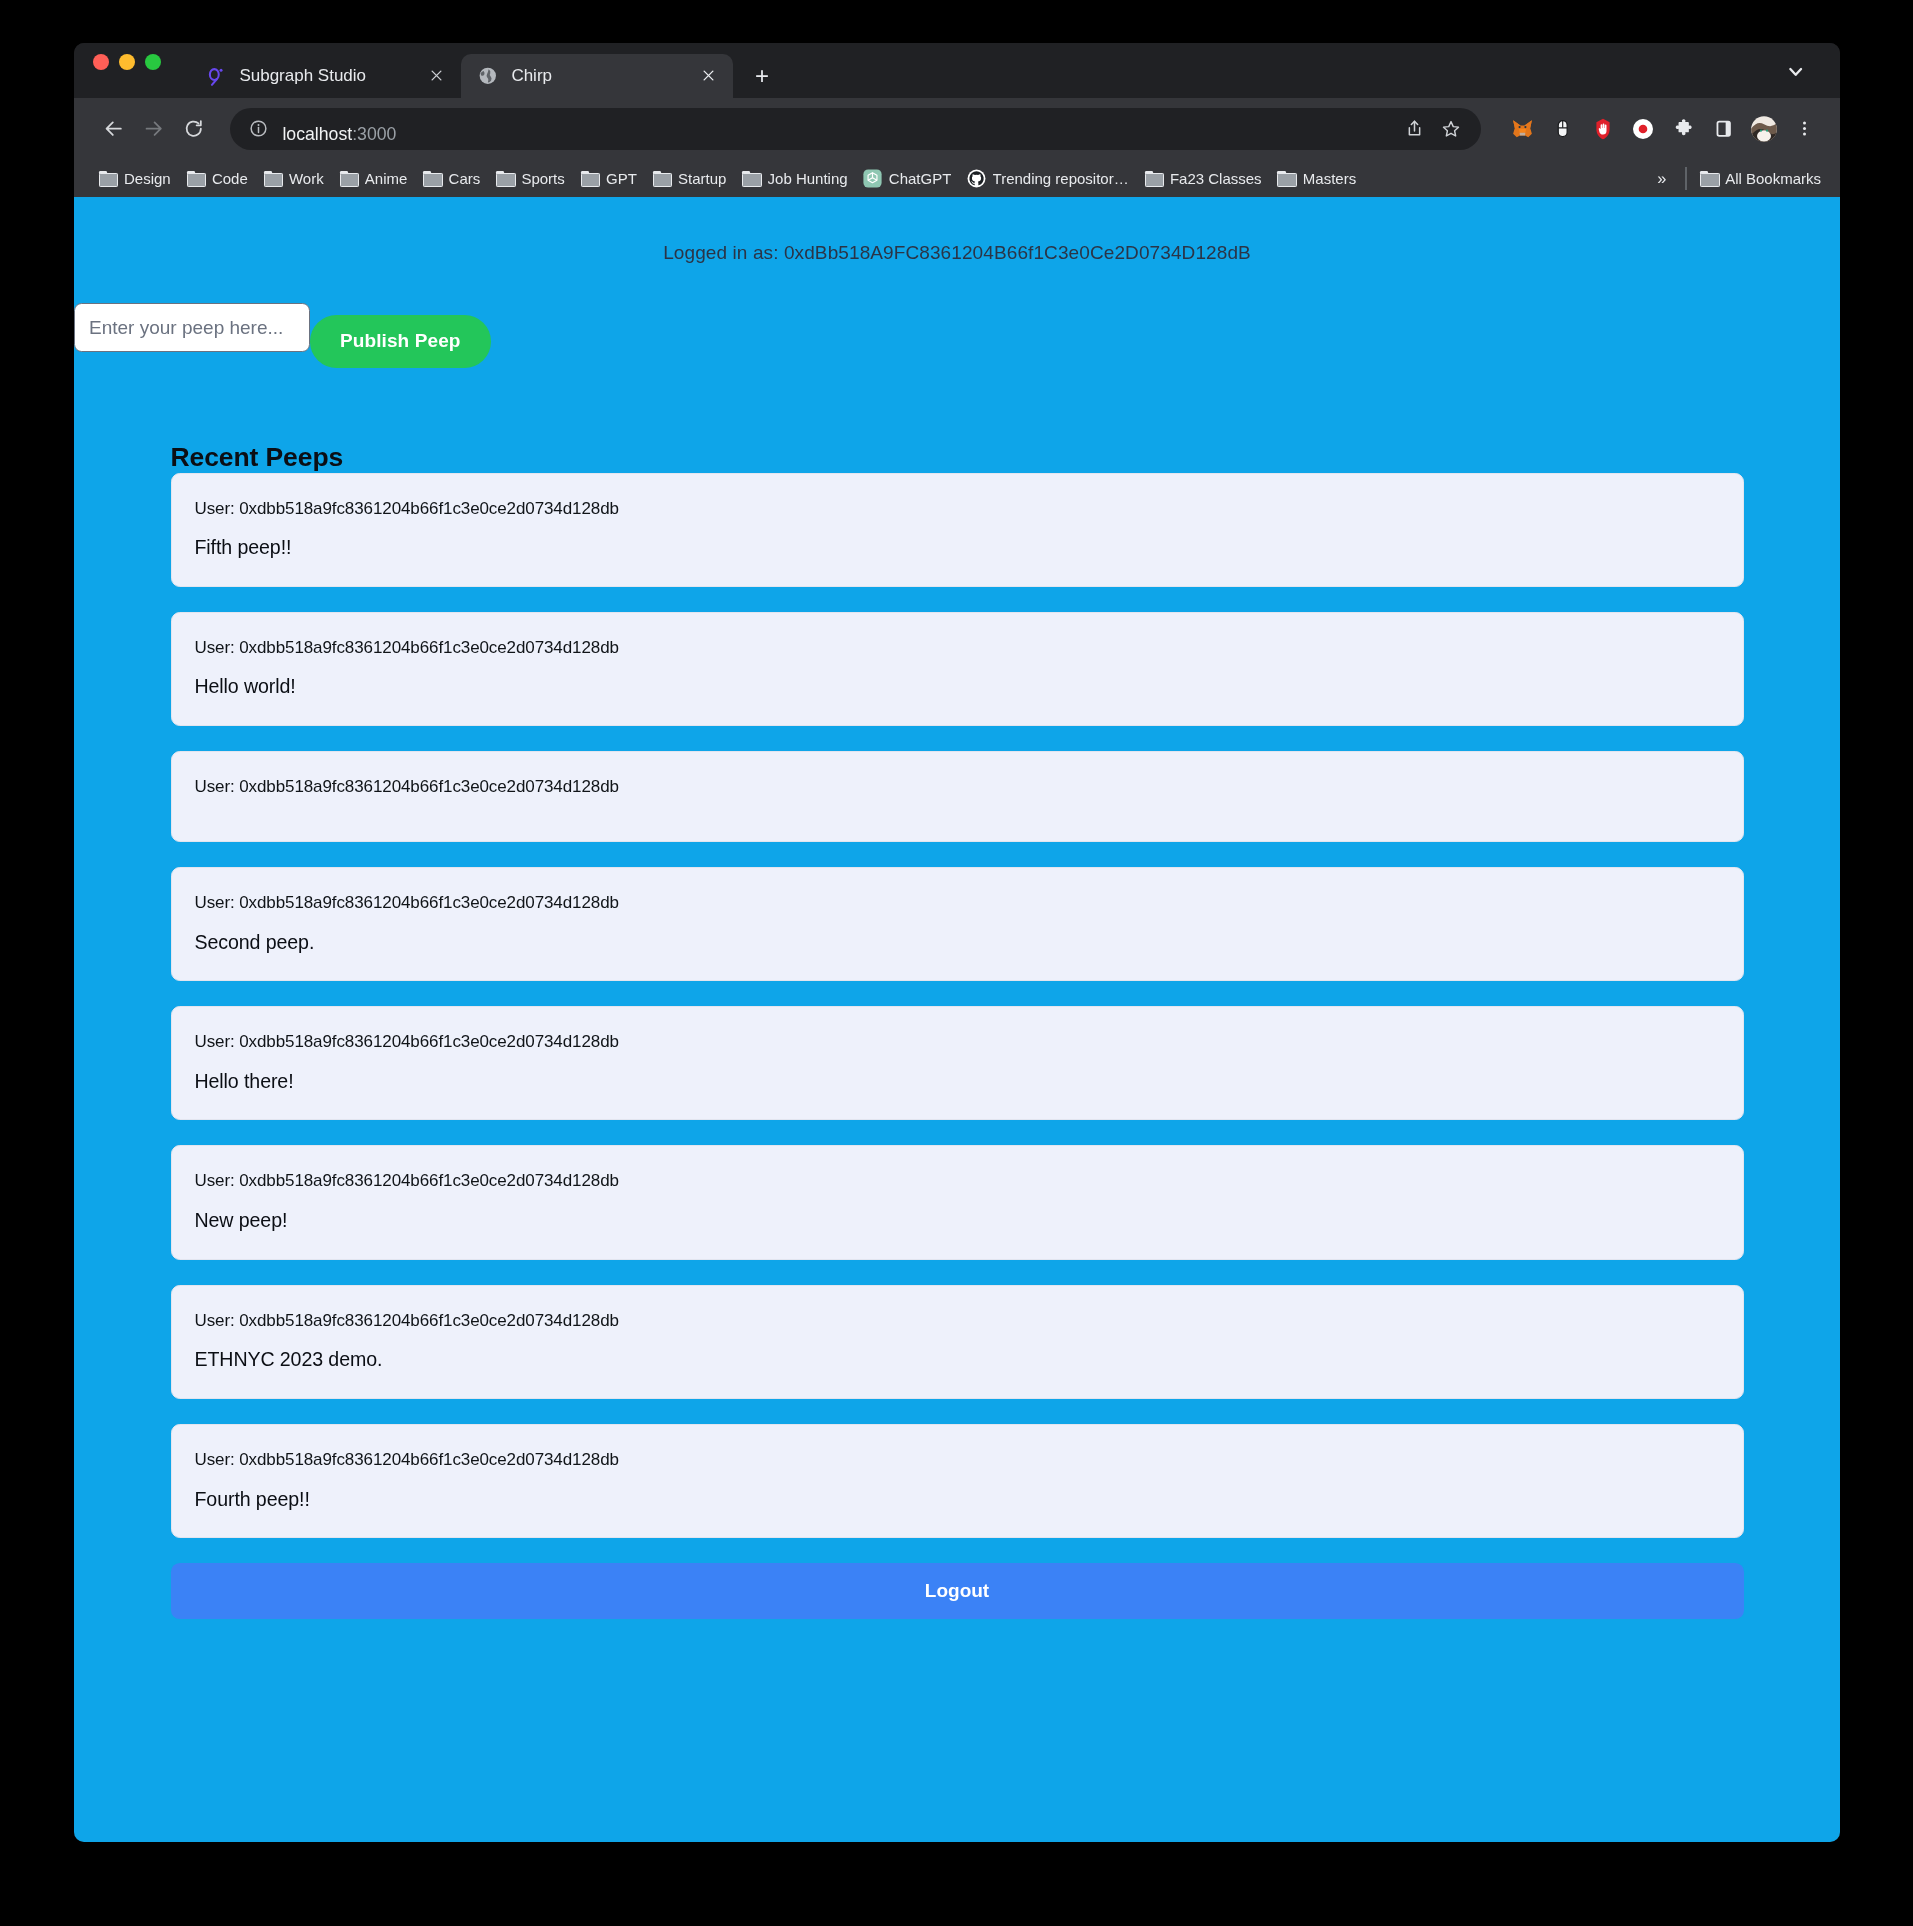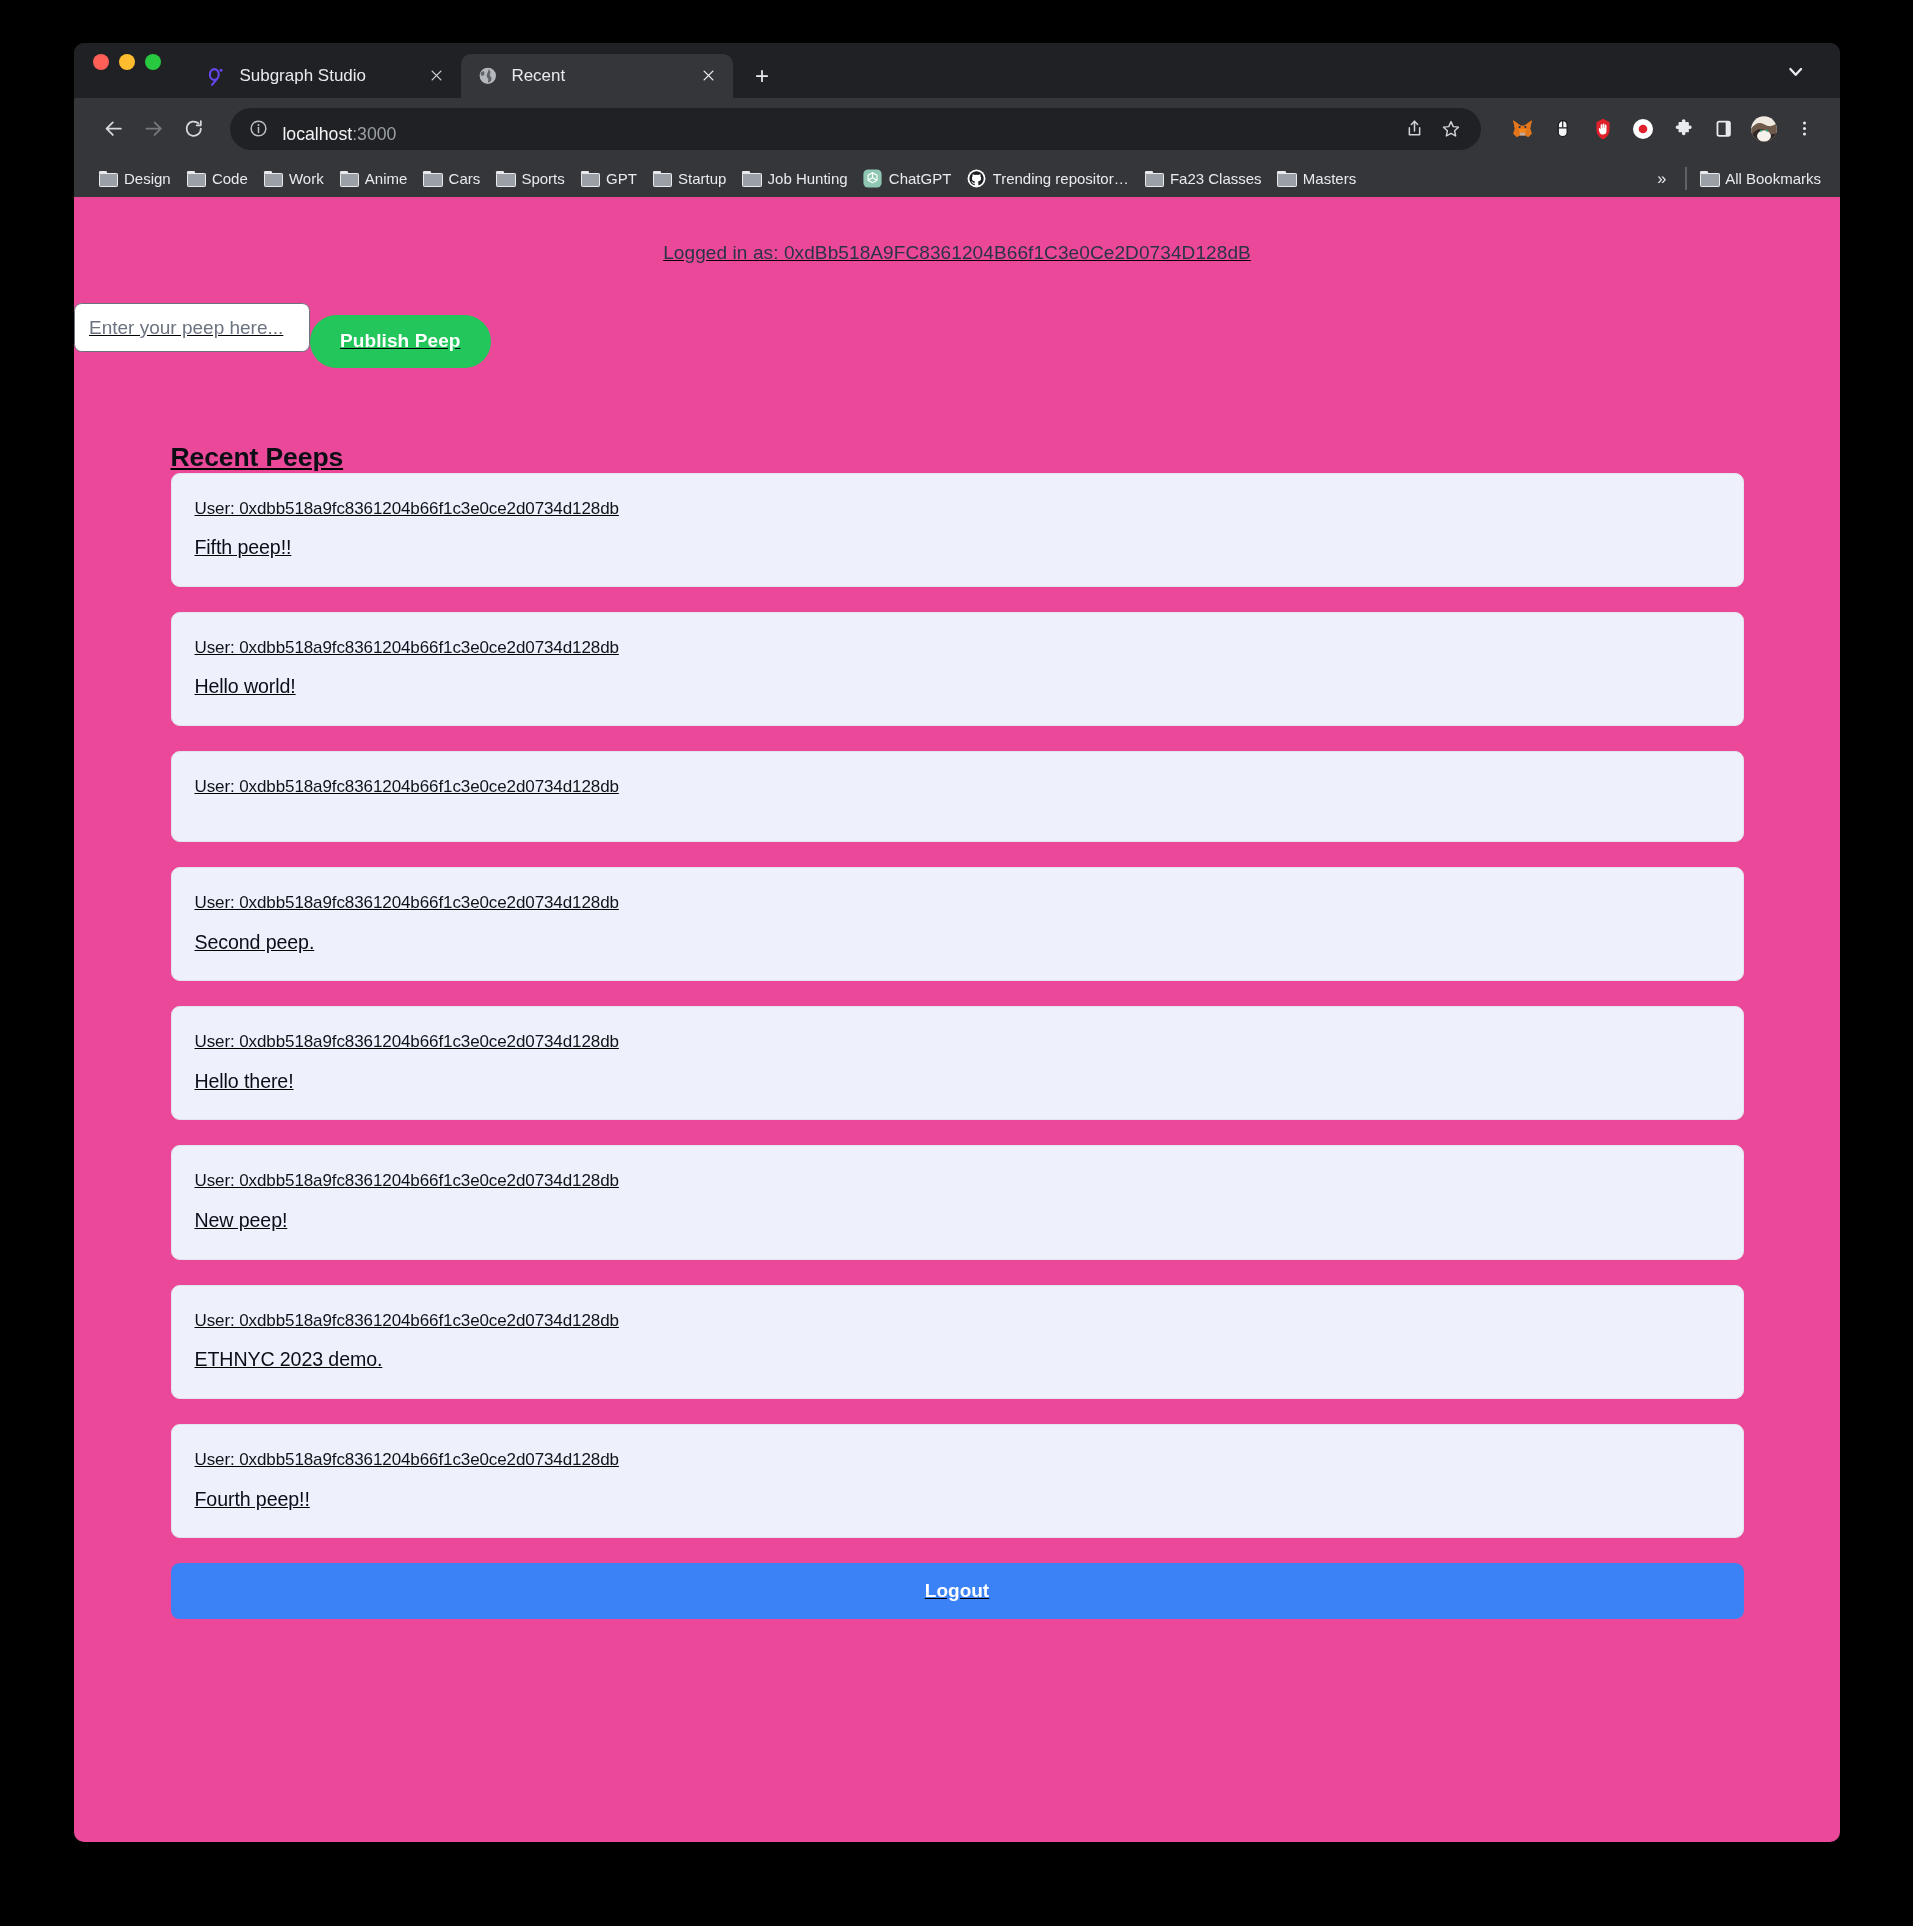--- a/index.html
+++ b/index.html
@@ -244,24 +244,23 @@
     left: 0; top: 2.5px;
     width: 17.7px; height: 12px;
     background: #9aa0a6;
     border: 1.3px solid #e8eaed;
     border-radius: 1.3px;
   }
 
   
   .viewport {
     flex: 1;
-    background: #ec4899;
+    background: #0ea5e9;
     overflow: hidden;
     position: relative;
-    text-decoration: underline;
   }
 
   .page-inner {
     width: 100%;
     padding-top: 45px;
   }
 
   .logged-in {
     text-align: center;
     font-size: 19px;
@@ -382,21 +381,21 @@
     </div>
 
     <div class="tab active">
       <span class="tab-favicon">
         <svg width="19.6" height="19.6" viewBox="0 0 24 24">
           <circle cx="12" cy="12" r="10" fill="#b4b8bd"></circle>
           <path d="M7 6 Q9 9 7.5 11 Q6 12.5 4 11.5 L3 9 Q5 6.5 7 6 Z" fill="#5f6368"></path>
           <path d="M13 4 Q16 6 15 9 Q13.5 11 15.5 13 Q17.5 15 16 18 Q14 20.5 12 20 Q13.5 16 11.5 14.5 Q9.5 13 11 10 Q12.5 7 13 4 Z" fill="#5f6368"></path>
         </svg>
       </span>
-      <span class="tab-title">Recent</span>
+      <span class="tab-title">Chirp</span>
       <span class="tab-close">
         <svg width="15" height="15" viewBox="0 0 24 24">
           <path d="M5 5 L19 19 M19 5 L5 19" stroke="#e8eaed" stroke-width="2.2" stroke-linecap="round"></path>
         </svg>
       </span>
     </div>
 
     <div class="new-tab-btn">+</div>
 
     <div class="tabstrip-chevron">

